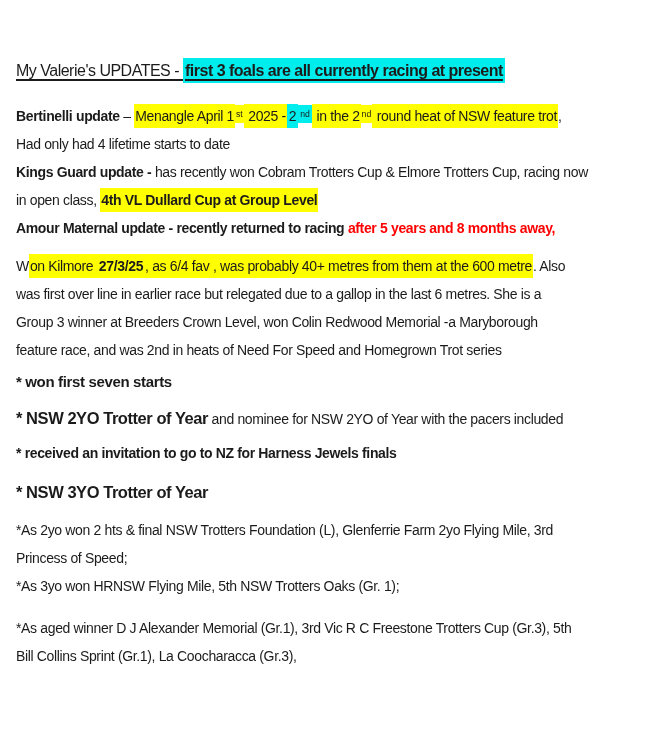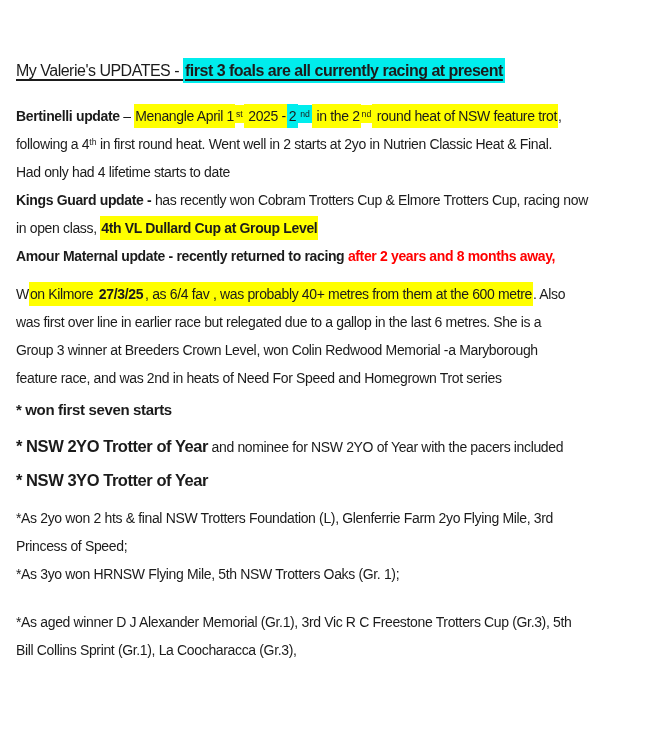--- a/index.html
+++ b/index.html
@@ -41,21 +41,21 @@
     font-size: 15px;
     line-height: 30px;
     letter-spacing: -0.4px;
   }
   [data-name="block-star-won-first"] { margin-top: 4px; font-size: 15px; }
   [data-name="block-star-2yo"]       { margin-top: 14px; line-height: 16px; }
   [data-name="block-star-nz"]        { margin-top: 12px; }
   [data-name="block-star-3yo"]       { margin-top: 10px; line-height: 30px; }
   [data-name="block-as-2yo"]         { margin-top: 8px; }
   [data-name="block-as-3yo"]         { margin-top: 0; }
-  [data-name="block-as-aged"]        { margin-top: 20px; }
+  [data-name="block-as-aged"]        { margin-top: 14px; }
 
   
   .seg { white-space: pre; }
   .b   { font-weight: 700; }
   .u   {
     text-decoration: underline;
     text-decoration-thickness: 1.5px;
     text-underline-offset: 3px;
   }
   .red { color: var(--text_red, #ff0000); }
@@ -81,41 +81,43 @@
 </head>
 <body>
 
 <div class="doc" data-name="document-page">
   <div id="doc-root" data-name="document-body">
       <div class="block" data-name="block-title">
         <div class="line" data-name="text-line"><span class="seg u" data-name="text-segment">My Valerie's UPDATES - </span><span class="seg b u hl-cyan" data-name="text-segment">first 3 foals are all currently racing at present</span></div>
       </div>
       <div class="block" data-name="block-bertinelli">
         <div class="line" data-name="text-line"><span class="seg b" data-name="text-segment">Bertinelli update</span><span class="seg" data-name="text-segment"> – </span><span class="seg hl-yellow" data-name="text-segment">Menangle April 1</span><span class="seg hl-yellow sup" data-name="text-segment">st</span><span class="seg hl-yellow" data-name="text-segment"> 2025 -</span><span class="seg hl-cyan" data-name="text-segment">2</span><span class="seg hl-cyan sup" data-name="text-segment">nd</span><span class="seg hl-yellow" data-name="text-segment"> in the 2</span><span class="seg hl-yellow sup" data-name="text-segment">nd</span><span class="seg hl-yellow" data-name="text-segment"> round heat of NSW feature trot</span><span class="seg" data-name="text-segment">,</span></div>
-        <div class="line" data-name="text-line"><span class="seg" data-name="text-segment">following a 4</span><span class="seg sup" data-name="text-segment">th</span><span class="seg" data-name="text-segment"> in first round heat. Went well in 2 starts at 2yo in Nutrien Classic Heat &amp; Final.</span></div>
         <div class="line" data-name="text-line"><span class="seg" data-name="text-segment">Had only had 4 lifetime starts to date</span></div>
       </div>
       <div class="block" data-name="block-kings-guard">
         <div class="line" data-name="text-line"><span class="seg b" data-name="text-segment">Kings Guard update - </span><span class="seg" data-name="text-segment">has recently won Cobram Trotters Cup &amp; Elmore Trotters Cup, racing now</span></div>
         <div class="line" data-name="text-line"><span class="seg" data-name="text-segment">in open class, </span><span class="seg b hl-yellow" data-name="text-segment">4th VL Dullard Cup at Group Level</span></div>
       </div>
       <div class="block" data-name="block-amour-maternal">
-        <div class="line" data-name="text-line"><span class="seg b" data-name="text-segment">Amour Maternal update - recently returned to racing </span><span class="seg b red" data-name="text-segment">after 2 years and 8 months away,</span></div>
+        <div class="line" data-name="text-line"><span class="seg b" data-name="text-segment">Amour Maternal update - recently returned to racing </span><span class="seg b red" data-name="text-segment">after 5 years and 8 months away,</span></div>
       </div>
       <div class="block" data-name="block-kilmore">
         <div class="line" data-name="text-line"><span class="seg" data-name="text-segment">W</span><span class="seg hl-yellow" data-name="text-segment">on Kilmore </span><span class="seg b hl-yellow" data-name="text-segment">27/3/25</span><span class="seg hl-yellow" data-name="text-segment">, as 6/4 fav , was probably 40+ metres from them at the 600 metre</span><span class="seg" data-name="text-segment">. Also</span></div>
         <div class="line" data-name="text-line"><span class="seg" data-name="text-segment">was first over line in earlier race but relegated due to a gallop in the last 6 metres. She is a</span></div>
         <div class="line" data-name="text-line"><span class="seg" data-name="text-segment">Group 3 winner at Breeders Crown Level, won Colin Redwood Memorial -a Maryborough</span></div>
         <div class="line" data-name="text-line"><span class="seg" data-name="text-segment">feature race, and was 2nd in heats of Need For Speed and Homegrown Trot series</span></div>
       </div>
       <div class="block" data-name="block-star-won-first">
         <div class="line" data-name="text-line"><span class="seg b" data-name="text-segment">* won first seven starts</span></div>
       </div>
       <div class="block" data-name="block-star-2yo">
         <div class="line" data-name="text-line"><span class="seg b lg" data-name="text-segment">* NSW 2YO Trotter of Year</span><span class="seg" data-name="text-segment"> and nominee for NSW 2YO of Year with the pacers included</span></div>
+      </div>
+      <div class="block" data-name="block-star-nz">
+        <div class="line" data-name="text-line"><span class="seg b" data-name="text-segment">* received an invitation to go to NZ for Harness Jewels finals</span></div>
       </div>
       <div class="block" data-name="block-star-3yo">
         <div class="line" data-name="text-line"><span class="seg b lg" data-name="text-segment">* NSW 3YO Trotter of Year</span></div>
       </div>
       <div class="block" data-name="block-as-2yo">
         <div class="line" data-name="text-line"><span class="seg" data-name="text-segment">*As 2yo won 2 hts &amp; final NSW Trotters Foundation (L), Glenferrie Farm 2yo Flying Mile, 3rd</span></div>
         <div class="line" data-name="text-line"><span class="seg" data-name="text-segment">Princess of Speed;</span></div>
       </div>
       <div class="block" data-name="block-as-3yo">
         <div class="line" data-name="text-line"><span class="seg" data-name="text-segment">*As 3yo won HRNSW Flying Mile, 5th NSW Trotters Oaks (Gr. 1);</span></div>

